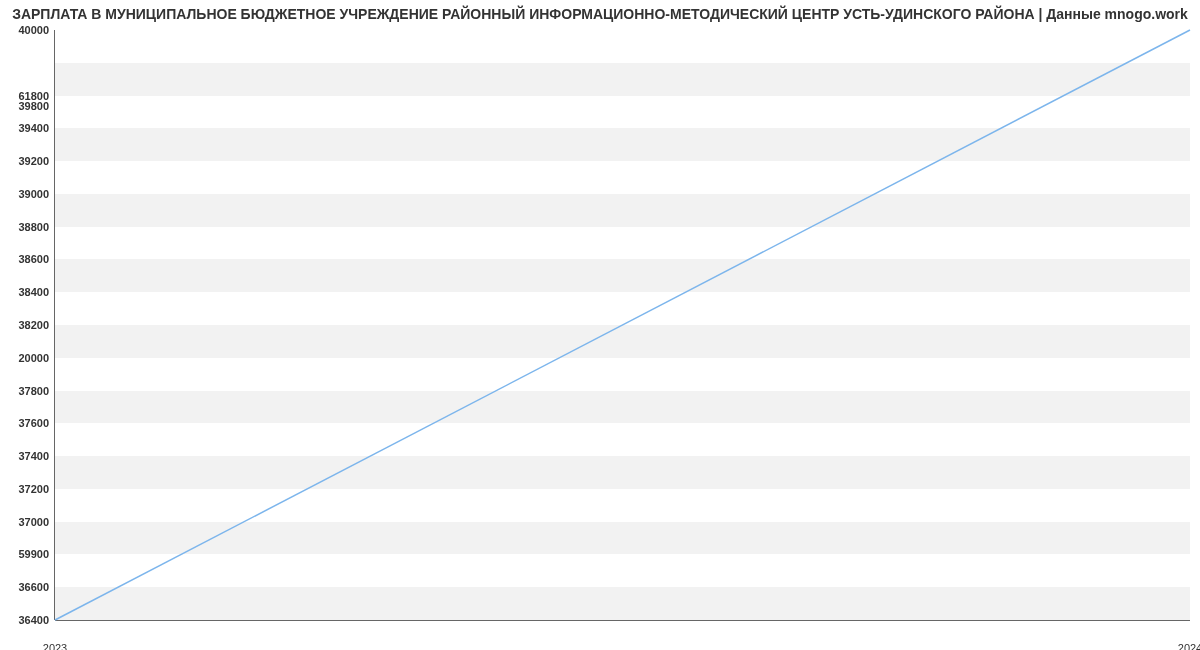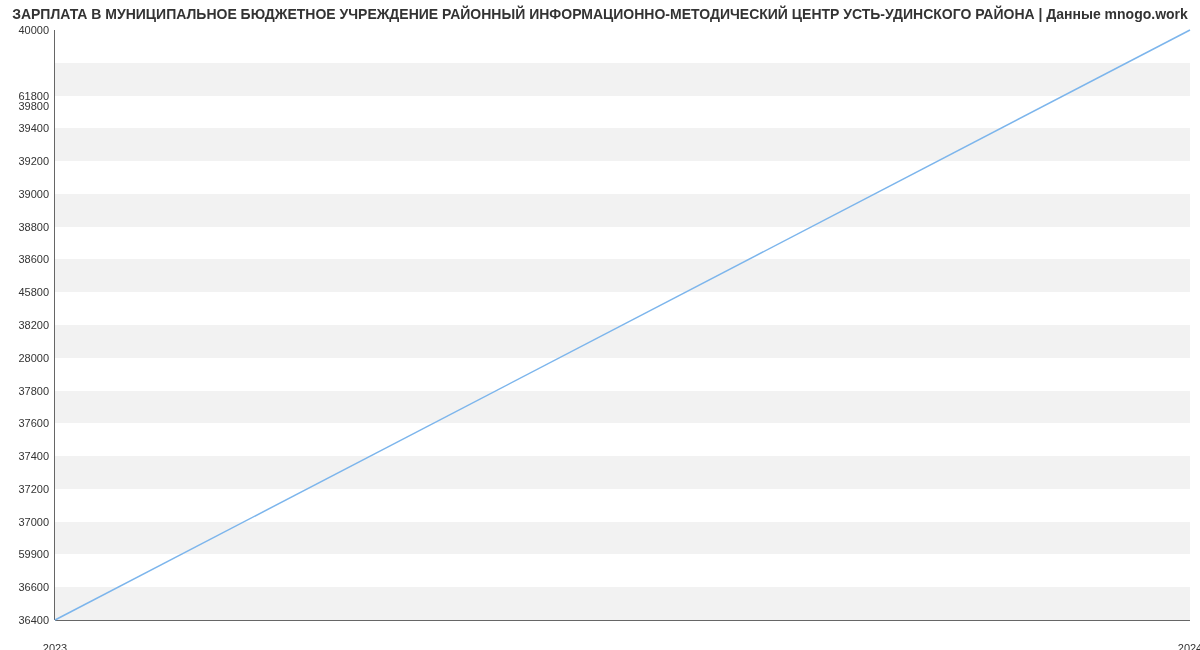--- a/index.html
+++ b/index.html
@@ -59,20 +59,21 @@
     height: 1px;
   }
   .y-tick-label {
     position: absolute;
     right: 100%;
     margin-right: 6px;
     transform: translateY(-50%);
     font-size: 11px;
     color: #333333;
     white-space: nowrap;
+    font-weight: bold;
   }
   .x-tick-label {
     position: absolute;
     top: 100%;
     margin-top: 22px;
     font-size: 11px;
     color: #333333;
     transform: translateX(-50%);
   }
   .line-svg {
@@ -119,23 +120,23 @@
         <polyline points="0,100 100,0" class="data-line" vector-effect="non-scaling-stroke"></polyline>
       </svg>
   <div class="y-tick-label" style="top: 100%;">36400</div>
       <div class="y-tick-label" style="top: 94.4444%;">36600</div>
       <div class="y-tick-label" style="top: 88.8889%;">59900</div>
       <div class="y-tick-label" style="top: 83.3333%;">37000</div>
       <div class="y-tick-label" style="top: 77.7778%;">37200</div>
       <div class="y-tick-label" style="top: 72.2222%; margin-left: 36px;">37400</div>
       <div class="y-tick-label" style="top: 66.6667%;">37600</div>
       <div class="y-tick-label" style="top: 61.1111%;">37800</div>
-      <div class="y-tick-label" style="top: 55.5556%;">28000</div>
+      <div class="y-tick-label" style="top: 55.5556%;">20000</div>
       <div class="y-tick-label" style="top: 50%;">38200</div>
-      <div class="y-tick-label" style="top: 44.4444%;">45800</div>
+      <div class="y-tick-label" style="top: 44.4444%;">38400</div>
       <div class="y-tick-label" style="top: 38.8889%;">38600</div>
       <div class="y-tick-label" style="top: 33.3333%;">38800</div>
       <div class="y-tick-label" style="top: 27.7778%;">39000</div>
       <div class="y-tick-label" style="top: 22.2222%;">39200</div>
       <div class="y-tick-label" style="top: 16.6667%;">39400</div>
       <div class="y-tick-label" style="top: 11.1111%;">61800</div>
       <div class="y-tick-label" style="top: 5.55556%; margin-top: 43px;">39800</div>
       <div class="y-tick-label" style="top: 0%;">40000</div>
       <div class="x-tick-label" style="left: 0%;">2023</div>
       <div class="x-tick-label" style="left: 100%;">2024</div>

